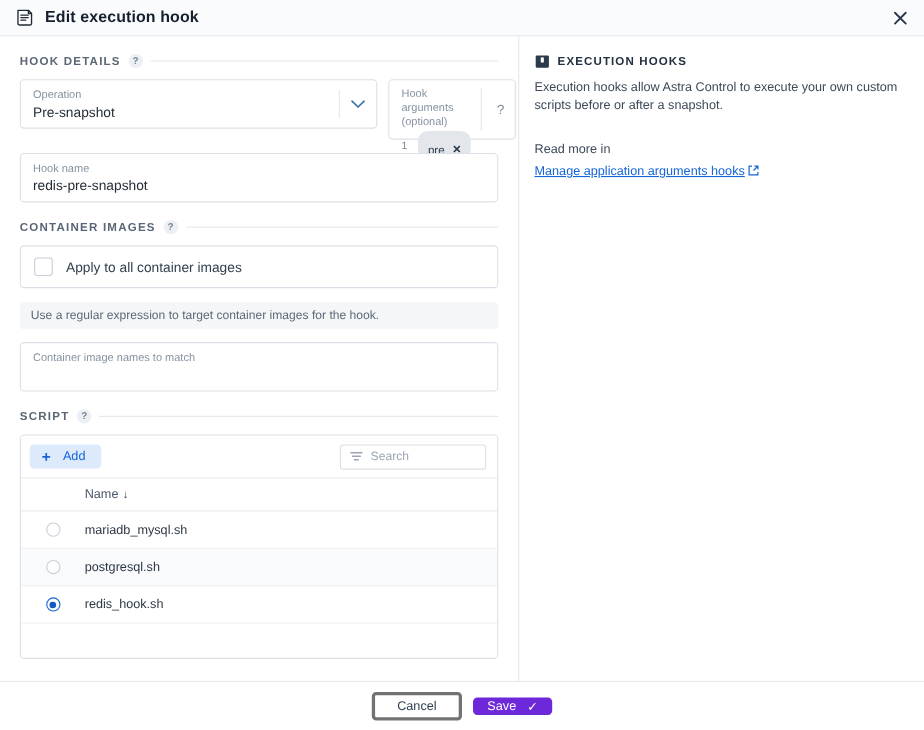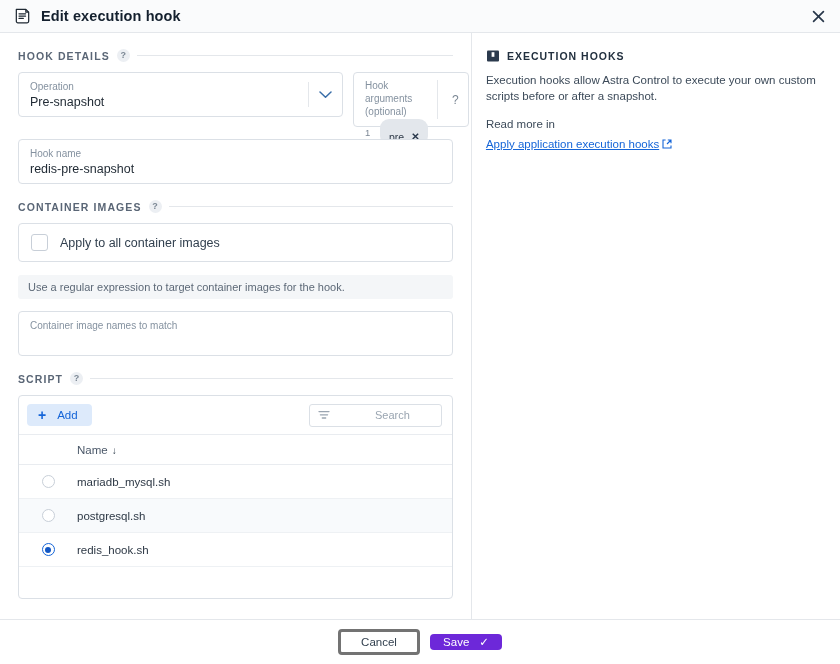--- a/index.html
+++ b/index.html
@@ -305,21 +305,20 @@
     display: flex;
     align-items: center;
     gap: 7px;
     padding: 0 8px;
     box-sizing: border-box;
     cursor: text;
   }
   .search-ph {
     font-size: 11px;
     color: #9aa5b1;
-    margin-left: 38px;
   }
   .thead {
     height: 29px;
     min-height: 29px;
     display: flex;
     align-items: center;
     border-bottom: 1px solid #e9ecf0;
   }
   .col-radio {
     width: 58px;
@@ -387,21 +386,21 @@
     font-weight: bold;
     letter-spacing: 1px;
     color: #22303f;
   }
   .book-icon { display: block; }
   .side-para {
     font-size: 11.5px;
     line-height: 15.5px;
     color: #3c4插;
     color: #3c4a59;
-    margin: 0 0 13px 0;
+    margin: 0 0 25px 0;
   }
   .side-readmore {
     font-size: 11.5px;
     color: #3c4a59;
     line-height: 15.5px;
     margin-bottom: 1px;
   }
   .side-link {
     font-size: 11.5px;
     line-height: 15.5px;
@@ -588,21 +587,21 @@
       <div class="side-head">
         <svg class="book-icon" width="14" height="14" viewBox="0 0 14 14">
           <rect x="1" y="1.5" width="12" height="11" rx="1" fill="#2b3a4d"></rect>
           <rect x="5.6" y="3.2" width="2.8" height="4.6" fill="#ffffff"></rect>
         </svg>
         <span class="label">EXECUTION HOOKS</span>
       </div>
       <p class="side-para">Execution hooks allow Astra Control to execute your own custom scripts before or after a snapshot.</p>
       <div class="side-readmore">Read more in</div>
       <div>
-        <span class="side-link">Apply application execution hooks</span><span class="ext-icon"><svg width="10" height="10" viewBox="0 0 10 10">
+        <span class="side-link">Manage application arguments hooks</span><span class="ext-icon"><svg width="10" height="10" viewBox="0 0 10 10">
               <path d="M3.6 1H1v8h8V6.4" fill="none" stroke="#1565d8" stroke-width="1.1"></path>
               <path d="M5.8 1H9v3.2M9 1L5 5" fill="none" stroke="#1565d8" stroke-width="1.1"></path>
             </svg></span>
       </div>
     </div>
 
   </div>
 
   <div class="footer">
     <button class="btn-cancel">Cancel</button>

